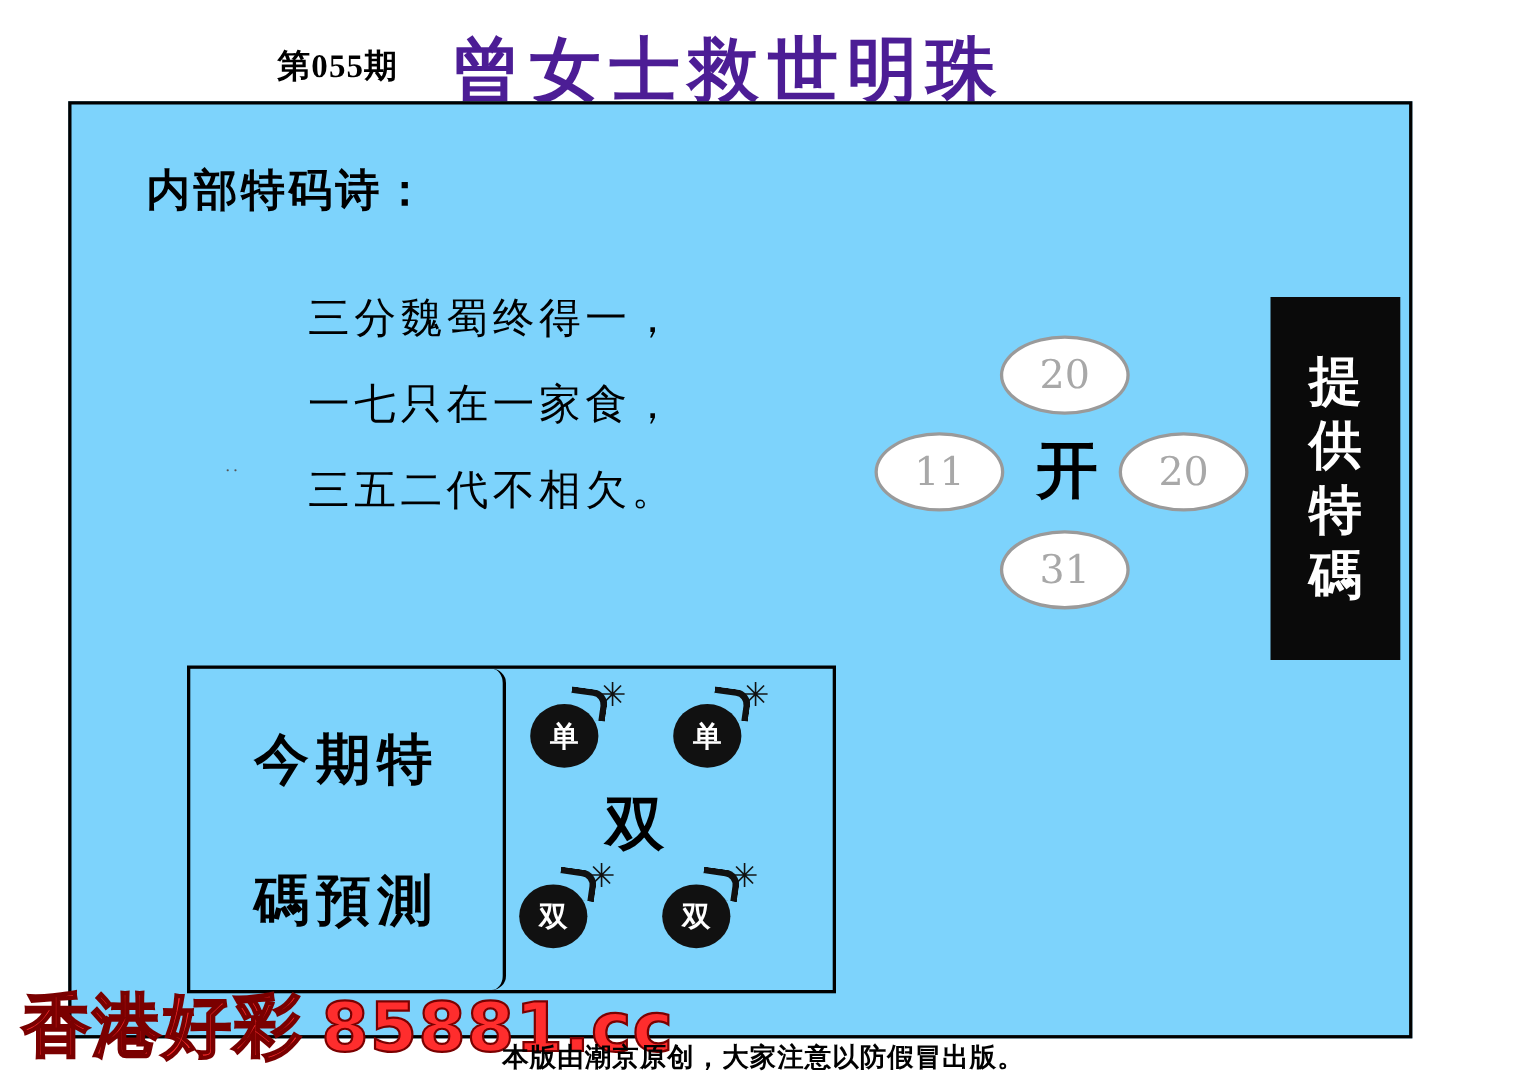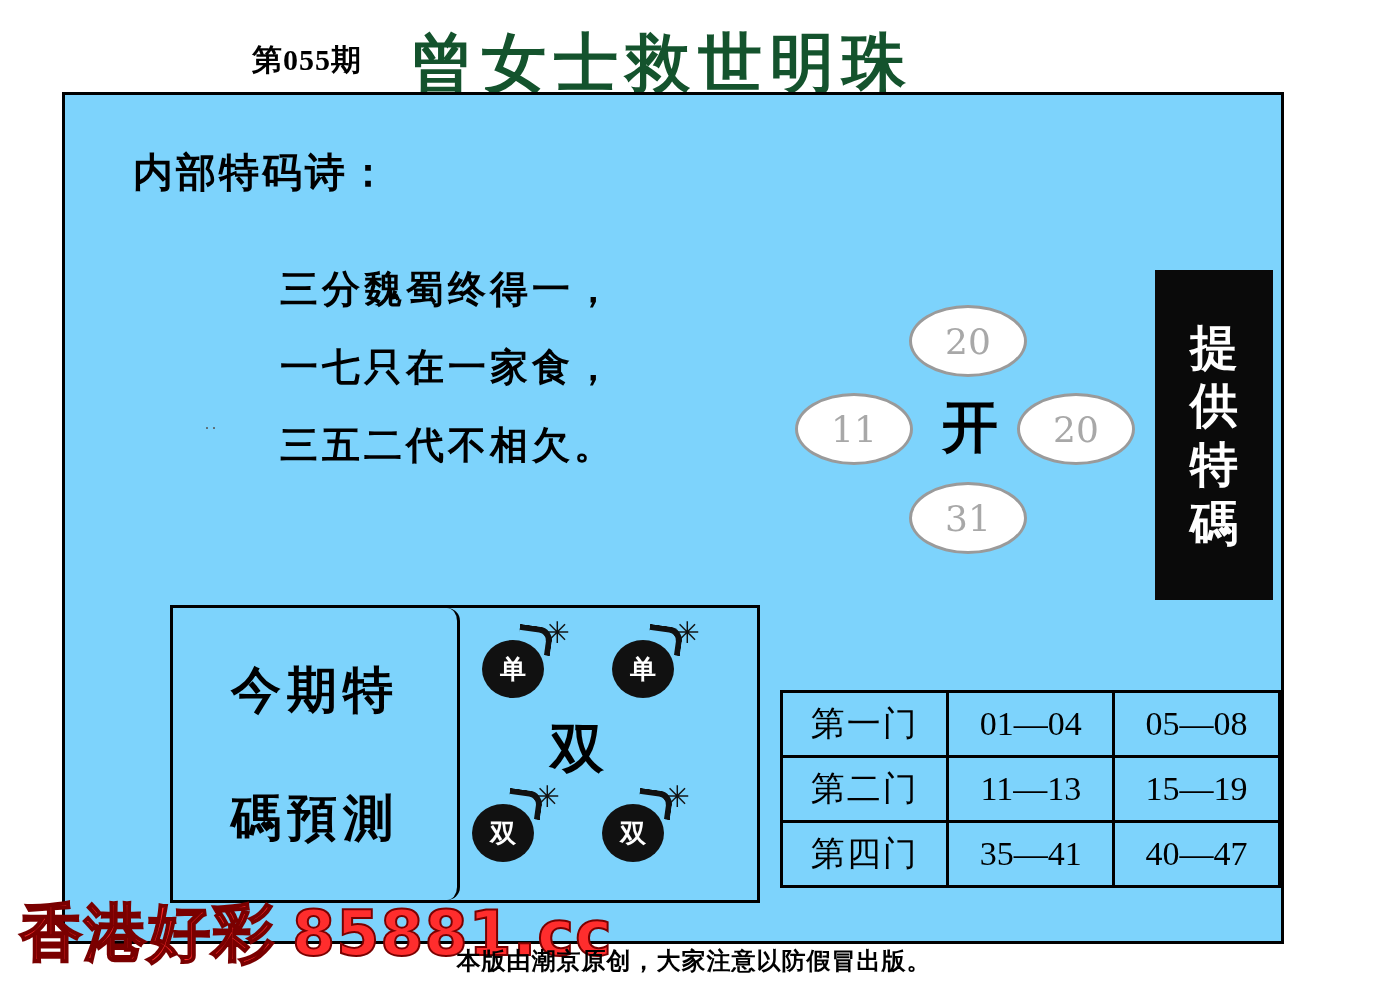--- a/index.html
+++ b/index.html
@@ -34,21 +34,21 @@
     color: #000;
     letter-spacing: 1px;
   }
   .main-title {
     position: absolute;
     left: 410px;
     top: 8px;
     font-size: 64px;
     font-weight: bold;
     font-family: "DejaVu Serif", serif;
-    color: #14532d;
+    color: #4c1d95;
     letter-spacing: 8px;
     white-space: nowrap;
   }
 
   
   .frame {
     position: absolute;
     left: 62px;
     top: 92px;
     width: 1222px;
@@ -78,21 +78,20 @@
     width: 420px;
   }
   .poem-line {
     font-size: 38px;
     font-family: "DejaVu Serif", serif;
     color: #000;
     letter-spacing: 4px;
     line-height: 1.0;
     margin-bottom: 40px;
     white-space: nowrap;
-    font-weight: bold;
   }
 
   .tiny-dots {
     position: absolute;
     left: 140px;
     top: 320px;
     font-size: 16px;
     color: #555;
     letter-spacing: 3px;
   }
@@ -377,39 +376,20 @@
           <div class="body">双</div>
         </div>
         <div class="bomb b4">
           <div class="fuse"></div>
           <div class="spark">✳</div>
           <div class="body">双</div>
         </div>
       </div>
     </div>
 
-    <table class="gate-table">
-      <tbody>
-          <tr>
-        <td class="gname">第一门</td>
-        <td class="grange">01—04</td>
-        <td class="grange">05—08</td>
-      </tr>
-      <tr>
-        <td class="gname">第二门</td>
-        <td class="grange">11—13</td>
-        <td class="grange">15—19</td>
-      </tr>
-      <tr>
-        <td class="gname">第四门</td>
-        <td class="grange">35—41</td>
-        <td class="grange">40—47</td>
-      </tr>
-    </tbody>
-      </table>
 
   </div>
 
   <div class="watermark">
     <span class="wm-cn">香港好彩</span>
     <span class="wm-num">85881.cc</span>
   </div>
 
   <div class="footer">本版由潮京原创，大家注意以防假冒出版。</div>
 

